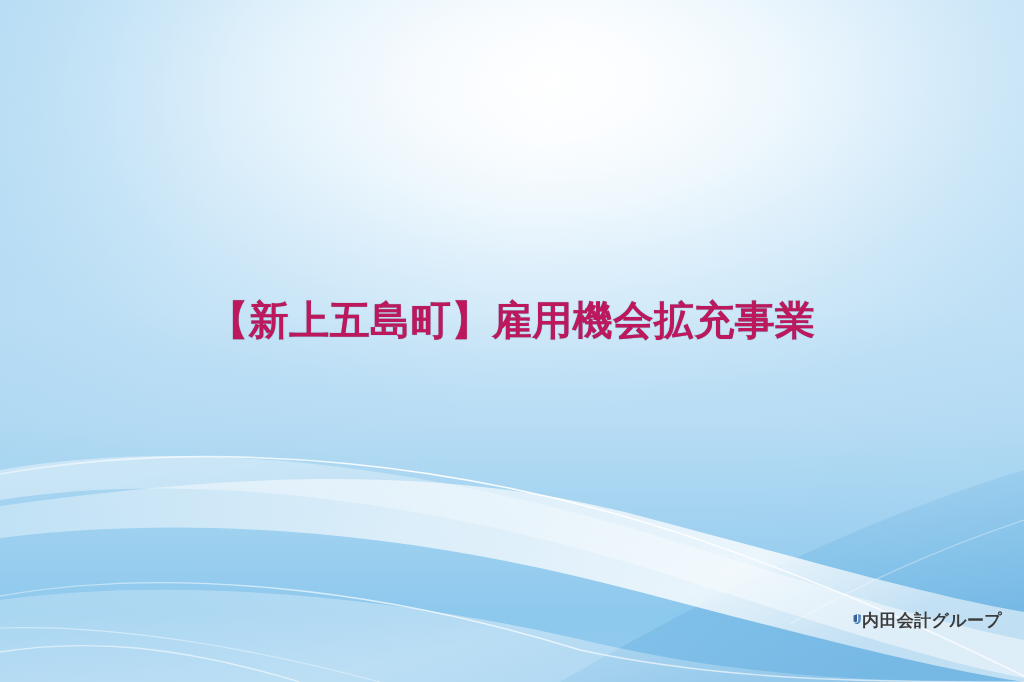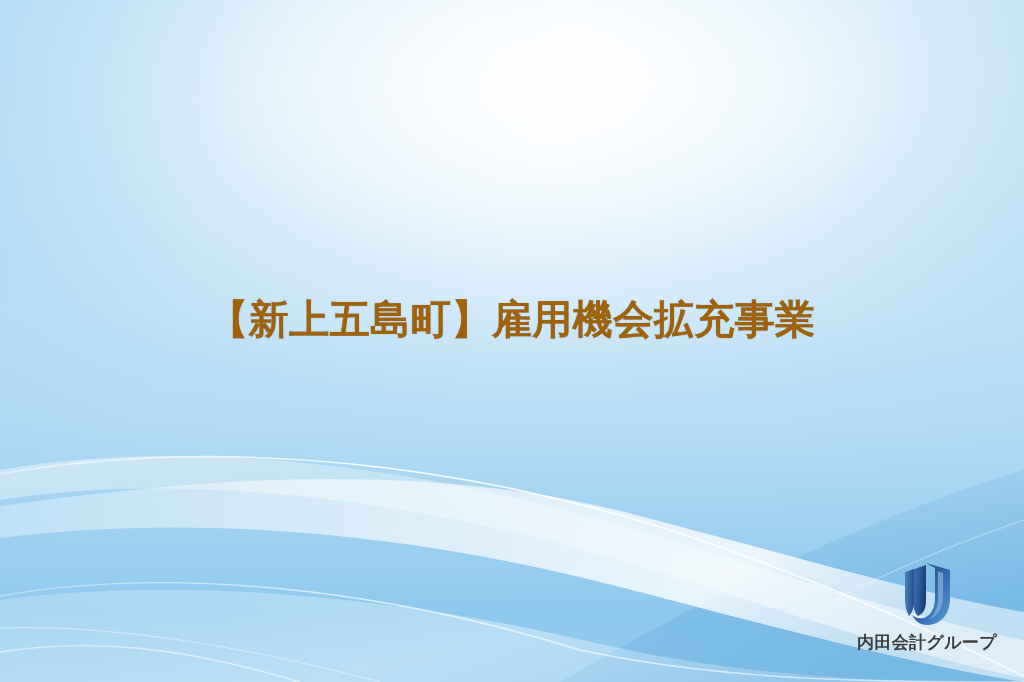--- a/index.html
+++ b/index.html
@@ -66,39 +66,38 @@
   .title-block {
     position: absolute;
     left: 0;
     right: 0;
     top: 286px;
     text-align: center;
     z-index: 5;
   }
   .title-line {
     display: block;
-    color: #a16207;
-    font-family: Liberation Serif, serif;
+    color: #be185d;
+    font-family: Liberation Sans, sans-serif;
     font-weight: 700;
     font-size: 40px;
     line-height: 68px;
     letter-spacing: 0.012em;
     white-space: nowrap;
     text-shadow: 0 0 1px rgba(23,80,127,0.55);
   }
 
   
   .logo {
     position: absolute;
     right: 22px;
     bottom: 28px;
     width: 150px;
     z-index: 6;
     display: flex;
-    flex-direction: column;
     align-items: center;
   }
   .logo-mark {
     width: 62px;
     height: 70px;
     display: block;
   }
   .logo-text {
     margin-top: 2px;
     color: #3b3b3b;

